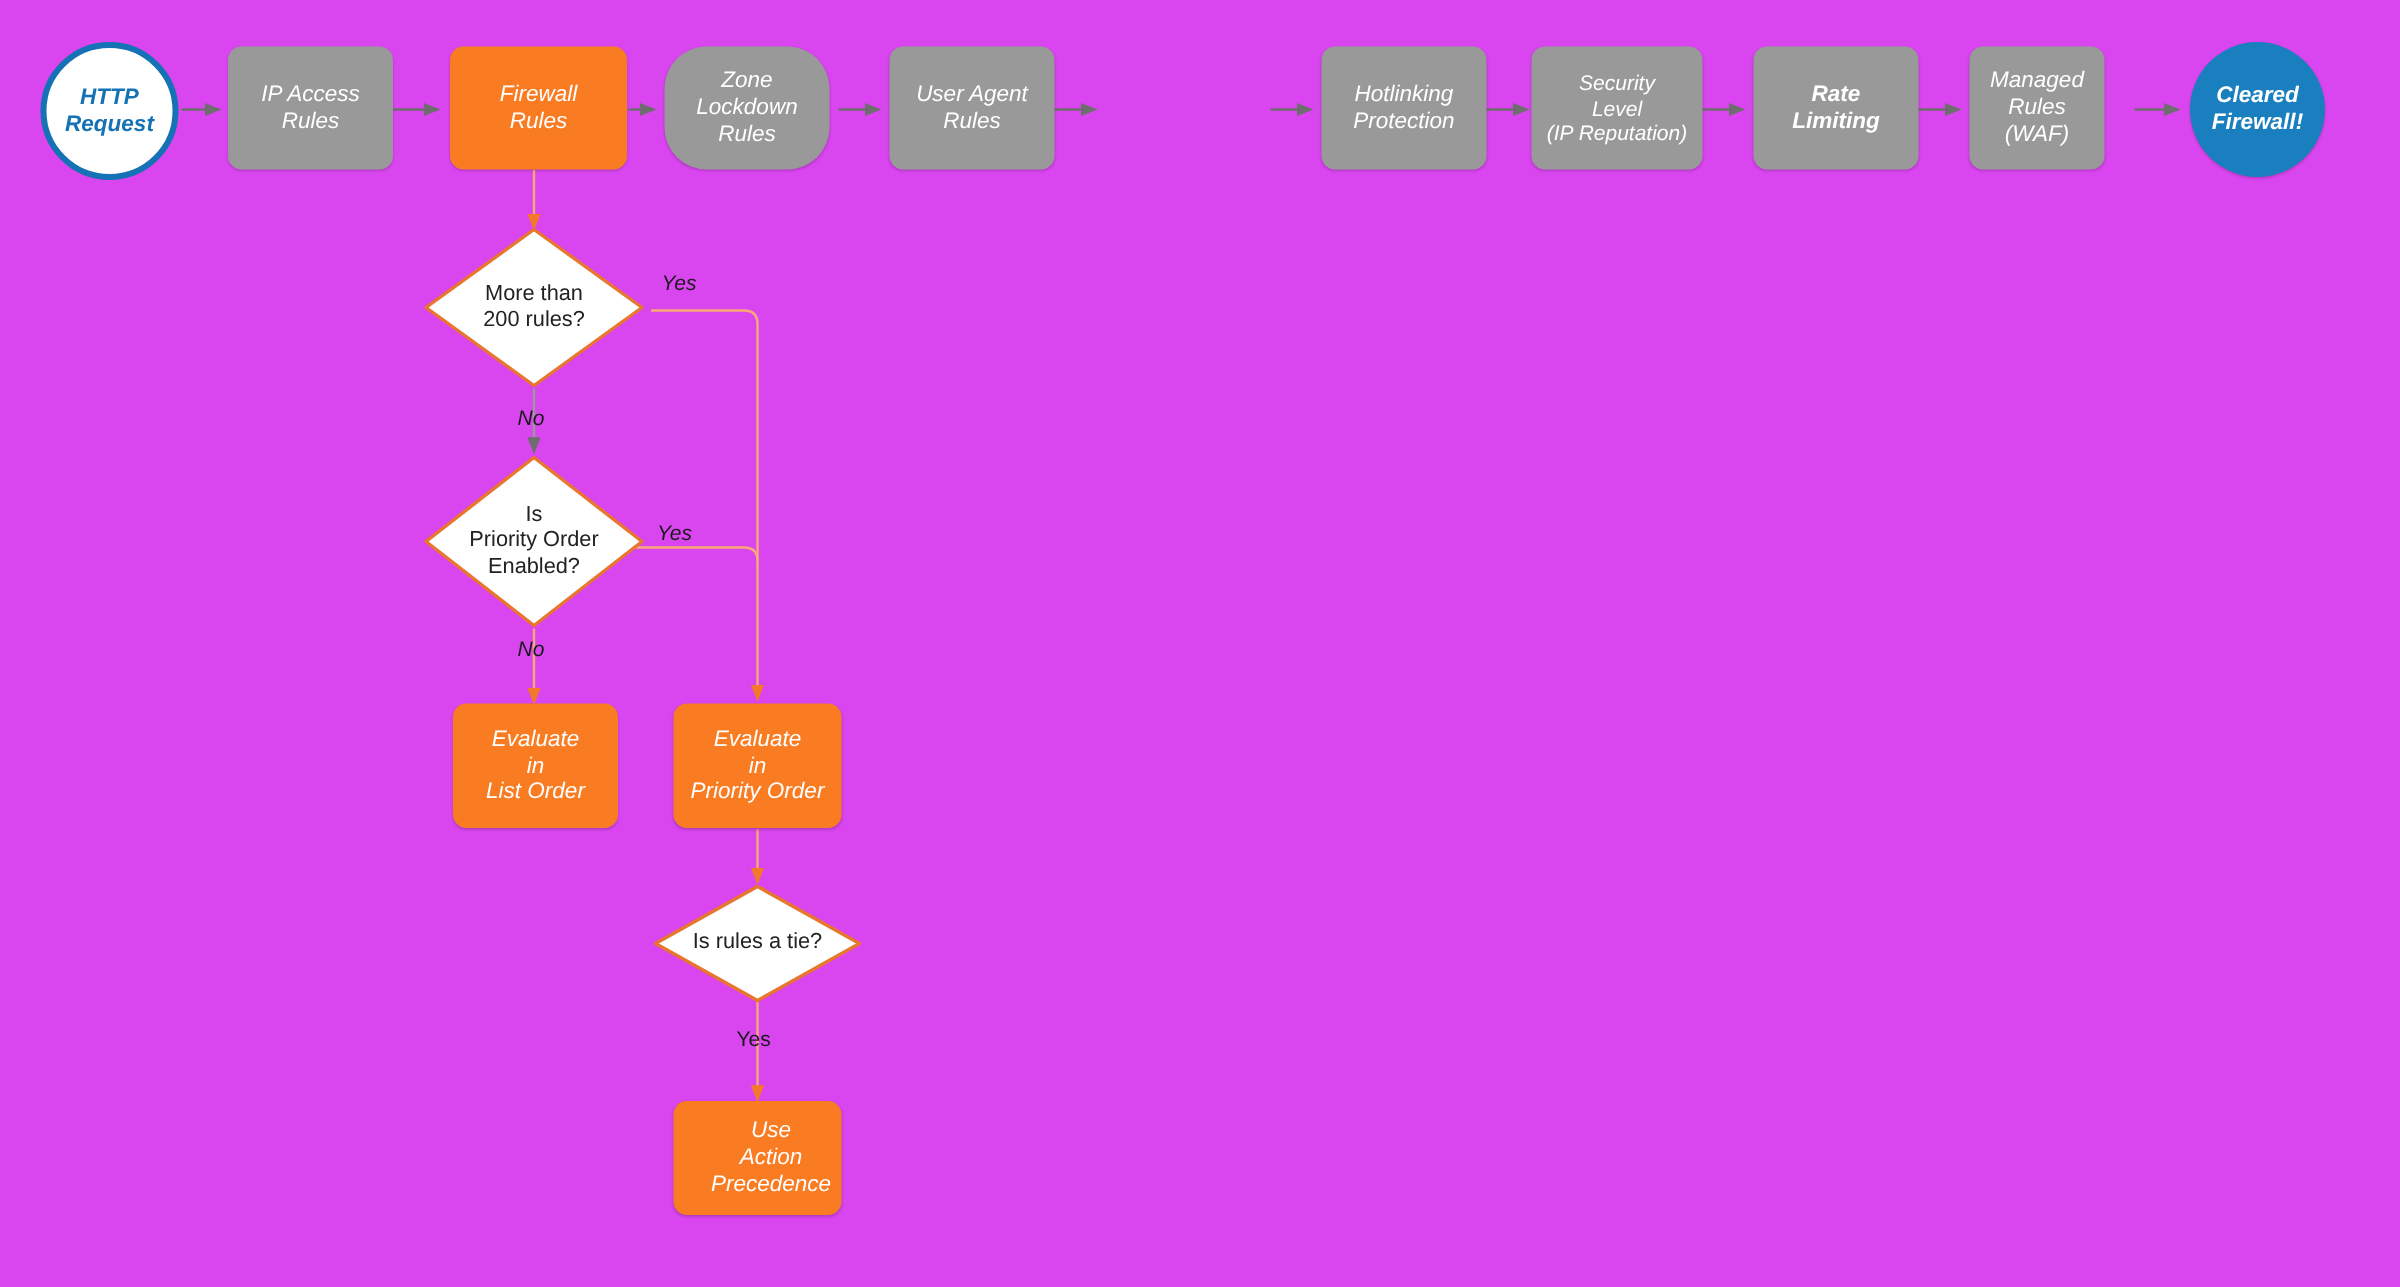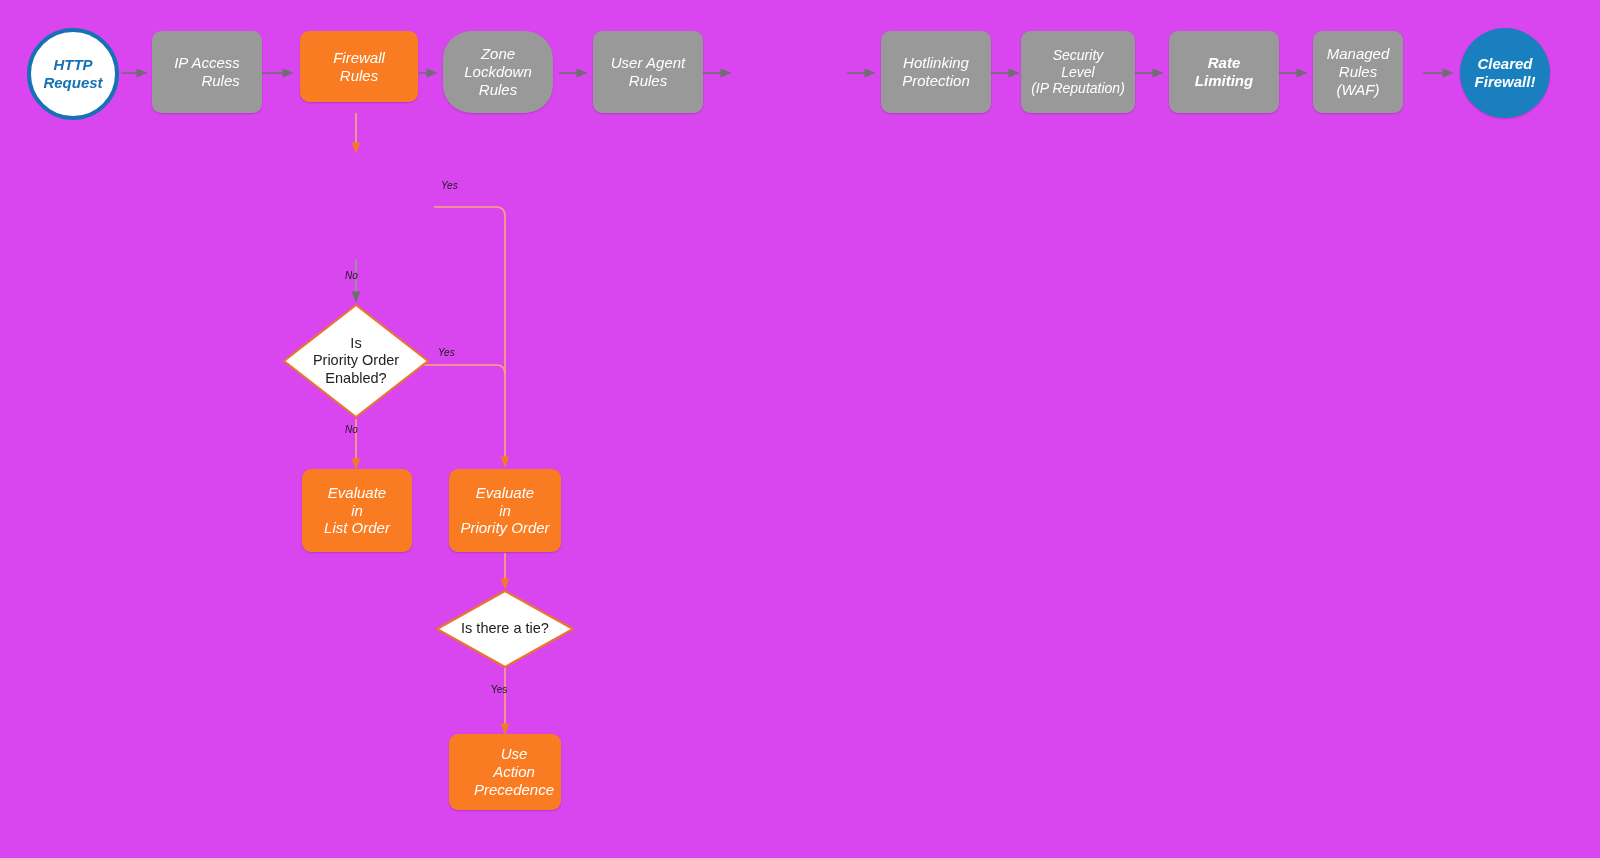--- a/index.html
+++ b/index.html
@@ -86,21 +86,21 @@
     font-size: 14.5px;
     line-height: 1.2;
     white-space: pre-line;
     text-align: center;
     font-style: normal;
   }
 
   
   .edge-label {
     position: absolute;
-    font-size: 10px;
+    font-size: 14px;
     font-style: italic;
     color: #1a1a1a;
     white-space: nowrap;
   }
   .edge-label.upright {
     font-style: normal;
   }
 </style>
 </head>
 <body>
@@ -141,24 +141,24 @@
     <line x1="356" y1="419" x2="356" y2="468" stroke="#F9A877" stroke-width="1.6" fill="none" marker-end="url(#arrow-orange)"></line>
 
     <line x1="505" y1="553" x2="505" y2="588" stroke="#F9A877" stroke-width="1.6" fill="none" marker-end="url(#arrow-orange)"></line>
 
     <line x1="505" y1="668" x2="505" y2="733" stroke="#F9A877" stroke-width="1.6" fill="none" marker-end="url(#arrow-orange)"></line>
   </svg>
 
   <div class="node term outline" style="left:27px; top:28px; width:92px; height:92px;">HTTP
 Request</div>
 
-  <div class="node proc gray" style="left:152px; top:31px; width:110px; height:82px;text-align:right;">IP Access
-Rules</div>
-
-  <div class="node proc orange" style="left:300px; top:31px; width:118px; height:71px;">Firewall
+  <div class="node proc gray" style="left:152px; top:31px; width:110px; height:82px;">IP Access
+Rules</div>
+
+  <div class="node proc orange" style="left:300px; top:31px; width:118px; height:82px;">Firewall
 Rules</div>
 
   <div class="node proc gray" style="left:443px; top:31px; width:110px; height:82px;border-radius:28px;">Zone
 Lockdown
 Rules</div>
 
   <div class="node proc gray" style="left:593px; top:31px; width:110px; height:82px;">User Agent
 Rules</div>
 
 
@@ -172,35 +172,42 @@
   <div class="node proc gray" style="left:1169px; top:31px; width:110px; height:82px;font-weight:bold;">Rate
 Limiting</div>
 
   <div class="node proc gray" style="left:1313px; top:31px; width:90px; height:82px;">Managed
 Rules
 (WAF)</div>
 
   <div class="node term filled" style="left:1460px; top:28px; width:90px; height:90px;">Cleared
 Firewall!</div>
 
+  <div class="node decision" style="left:282px; top:151px; width:148px; height:108px;">
+    <svg class="dia-svg" width="148" height="108" viewBox="0 0 148 108" xmlns="http://www.w3.org/2000/svg">
+      <path d="M 74 2 L 146 54 L 74 106 L 2 54 Z" fill="#ffffff" stroke="#E8762C" stroke-width="2.2" stroke-linejoin="round"></path>
+    </svg>
+    <span class="dia-text">More than
+200 rules?</span>
+  </div>
 
   <div class="node decision" style="left:282px; top:303px; width:148px; height:116px;">
     <svg class="dia-svg" width="148" height="116" viewBox="0 0 148 116" xmlns="http://www.w3.org/2000/svg">
       <path d="M 74 2 L 146 58 L 74 114 L 2 58 Z" fill="#ffffff" stroke="#E8762C" stroke-width="2.2" stroke-linejoin="round"></path>
     </svg>
     <span class="dia-text">Is
 Priority Order
 Enabled?</span>
   </div>
 
   <div class="node decision" style="left:435px; top:589px; width:140px; height:80px;">
     <svg class="dia-svg" width="140" height="80" viewBox="0 0 140 80" xmlns="http://www.w3.org/2000/svg">
       <path d="M 70 2 L 138 40 L 70 78 L 2 40 Z" fill="#ffffff" stroke="#E8762C" stroke-width="2.2" stroke-linejoin="round"></path>
     </svg>
-    <span class="dia-text">Is there a tie?</span>
+    <span class="dia-text">Is rules a tie?</span>
   </div>
 
   <div class="node proc orange" style="left:302px; top:469px; width:110px; height:83px;">Evaluate
 in
 List Order</div>
 
   <div class="node proc orange" style="left:449px; top:469px; width:112px; height:83px;">Evaluate
 in
 Priority Order</div>
 

